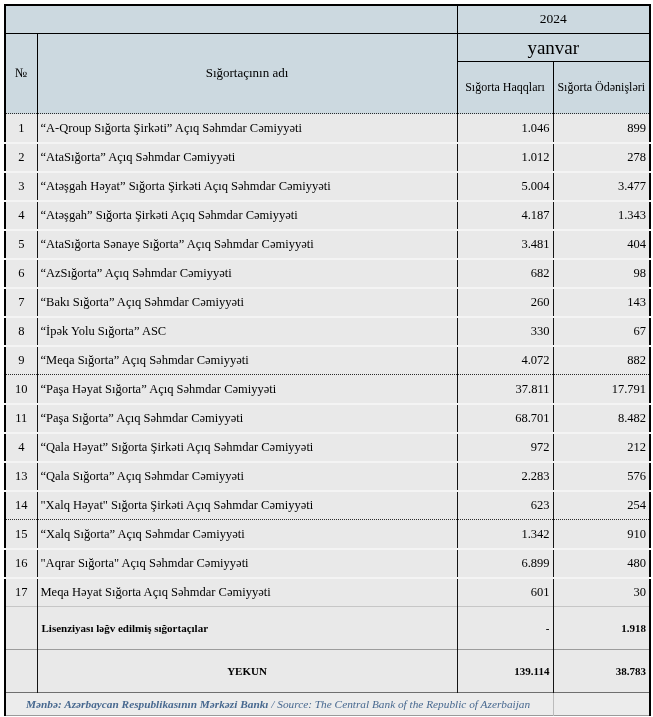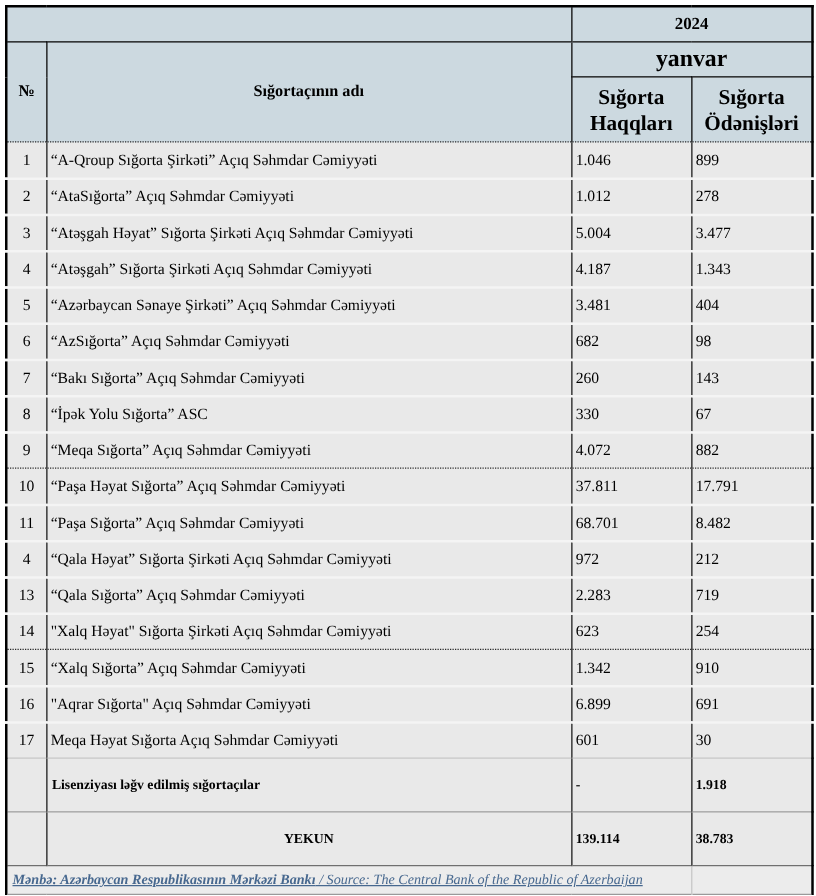--- a/index.html
+++ b/index.html
@@ -20,54 +20,54 @@
     border-collapse:collapse;table-layout:fixed;
     margin:4px 0 0 4px;
     border-left:2px solid #000;border-right:2px solid #000;border-top:2px solid #000;
     border-bottom:1.5px solid #9a9a9a;
   }
   col.c-no{width:32px;} col.c-name{width:420px;} col.c-prem{width:96px;} col.c-pay{width:97px;}
 
   thead th{
     background:var(--header-bg);
     border:1.6px solid #000;border-bottom:0;
-    font-weight:bold;vertical-align:middle;
+    font-weight:normal;vertical-align:middle;
     line-height:1.25;padding:2px 3px;
   }
   tr.r-year{height:28px;} tr.r-year th{font-size:13.5px;}
   tr.r-month{height:28px;} th.h-month{font-size:19px;}
   th.h-no{font-size:13px;} th.h-name{font-size:13px;}
-  tr.r-cols{height:52px;} tr.r-cols th{font-size:17px;}
+  tr.r-cols{height:52px;} tr.r-cols th{font-size:12px;}
 
   tbody td{
     background:var(--row-bg);
     vertical-align:middle;font-size:12.5px;
     padding:1px 3px;
   }
   tr.data{height:29px;}
   td.num{text-align:center;}
   td.name{text-align:left;padding-left:3px;border-left:1.5px solid var(--grid-dark);}
-  td.val{text-align:left;border-left:1.5px solid var(--grid-dark);}
+  td.val{text-align:right;border-left:1.5px solid var(--grid-dark);}
 
   tr.norm td{border-top:2px solid #f4f4f4;}
   tr.dotted td{border-top:1.4px dotted #2a2a2a;}
 
   tr.special{height:43px;}
   tr.special td{font-weight:bold;font-size:11px;}
   tr.revoked td{border-top:1.5px solid #c6c6c6;}
   tr.total td{border-top:1.5px solid #9c9c9c;}
   td.label-left{padding-left:4px;}
   td.label-center{text-align:center;padding-left:3px;margin-top:11px;}
 
   tr.footer-row{height:23px;}
   tr.footer-row td{
     background:var(--footer-bg);
     border-top:1.6px solid #6f6f6f;
     font-style:italic;font-size:11.3px;color:var(--source-text);
-    padding-left:4px;white-space:nowrap;overflow:hidden;text-decoration:underline;
+    padding-left:20px;white-space:nowrap;overflow:hidden;
   }
   td.src-empty{border-left:1px solid #bbbbbb;}
   .src-az{font-weight:bold;}
 </style>
 </head>
 <body>
 
 <table class="sheet">
   <colgroup>
     <col class="c-no">
@@ -110,21 +110,21 @@
         <td class="val">3.477</td>
       </tr>
       <tr class="data norm">
         <td class="num">4</td>
         <td class="name">“Atəşgah” Sığorta Şirkəti Açıq Səhmdar Cəmiyyəti</td>
         <td class="val">4.187</td>
         <td class="val">1.343</td>
       </tr>
       <tr class="data norm">
         <td class="num">5</td>
-        <td class="name">“Azərbaycan Sənaye Şirkəti” Açıq Səhmdar Cəmiyyəti</td>
+        <td class="name">“AtaSığorta Sənaye Sığorta” Açıq Səhmdar Cəmiyyəti</td>
         <td class="val">3.481</td>
         <td class="val">404</td>
       </tr>
       <tr class="data norm">
         <td class="num">6</td>
         <td class="name">“AzSığorta” Açıq Səhmdar Cəmiyyəti</td>
         <td class="val">682</td>
         <td class="val">98</td>
       </tr>
       <tr class="data norm">
@@ -160,39 +160,39 @@
       <tr class="data norm">
         <td class="num">4</td>
         <td class="name">“Qala Həyat” Sığorta Şirkəti Açıq Səhmdar Cəmiyyəti</td>
         <td class="val">972</td>
         <td class="val">212</td>
       </tr>
       <tr class="data norm">
         <td class="num">13</td>
         <td class="name">“Qala Sığorta” Açıq Səhmdar Cəmiyyəti</td>
         <td class="val">2.283</td>
-        <td class="val">719</td>
+        <td class="val">576</td>
       </tr>
       <tr class="data norm">
         <td class="num">14</td>
         <td class="name">"Xalq Həyat" Sığorta Şirkəti Açıq Səhmdar Cəmiyyəti</td>
         <td class="val">623</td>
         <td class="val">254</td>
       </tr>
       <tr class="data dotted">
         <td class="num">15</td>
         <td class="name">“Xalq Sığorta” Açıq Səhmdar Cəmiyyəti</td>
         <td class="val">1.342</td>
         <td class="val">910</td>
       </tr>
       <tr class="data norm">
         <td class="num">16</td>
         <td class="name">"Aqrar Sığorta" Açıq Səhmdar Cəmiyyəti</td>
         <td class="val">6.899</td>
-        <td class="val">691</td>
+        <td class="val">480</td>
       </tr>
       <tr class="data norm">
         <td class="num">17</td>
         <td class="name">Meqa Həyat Sığorta Açıq Səhmdar Cəmiyyəti</td>
         <td class="val">601</td>
         <td class="val">30</td>
       </tr>
     </tbody>
   <tbody>
     <tr class="special revoked">

